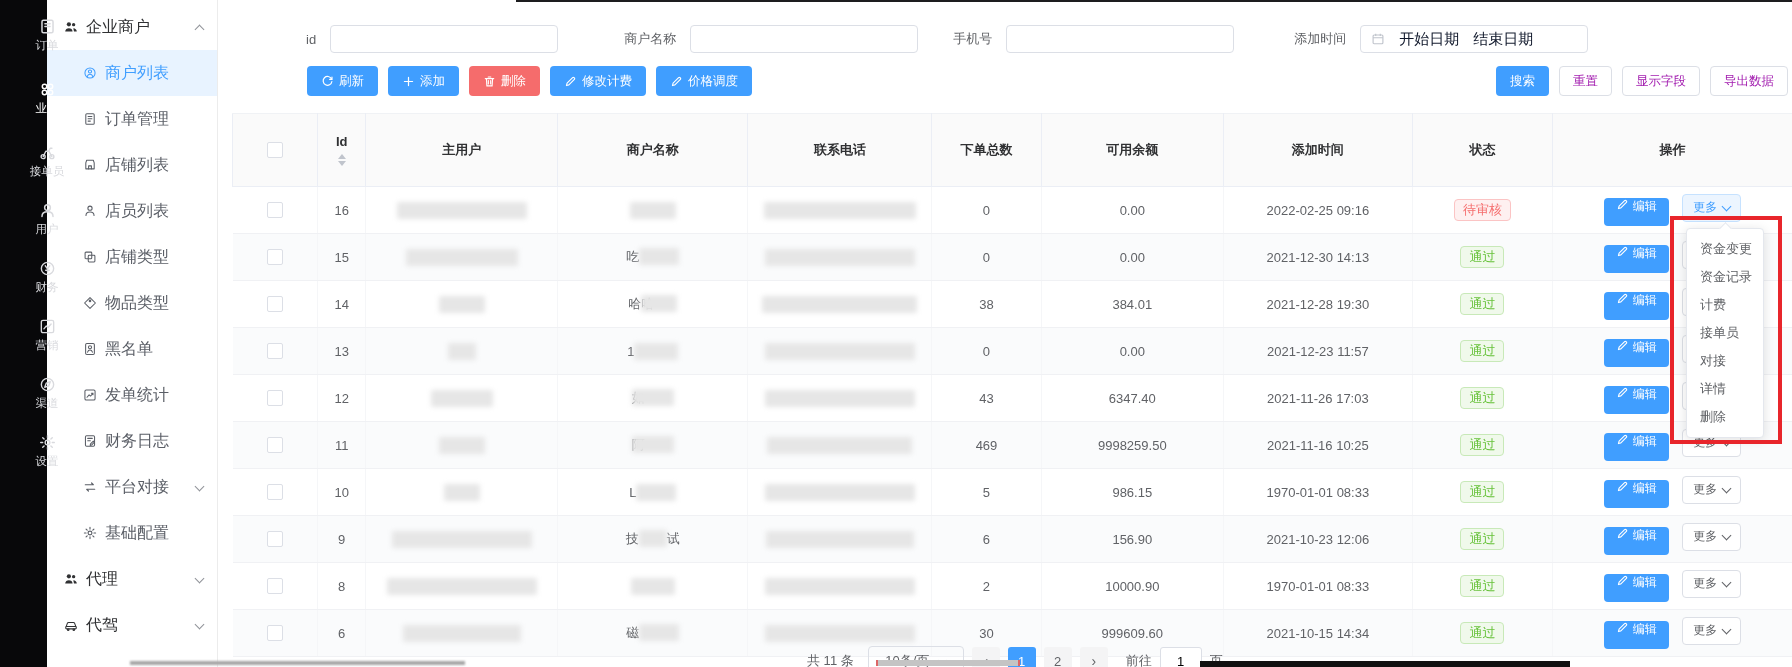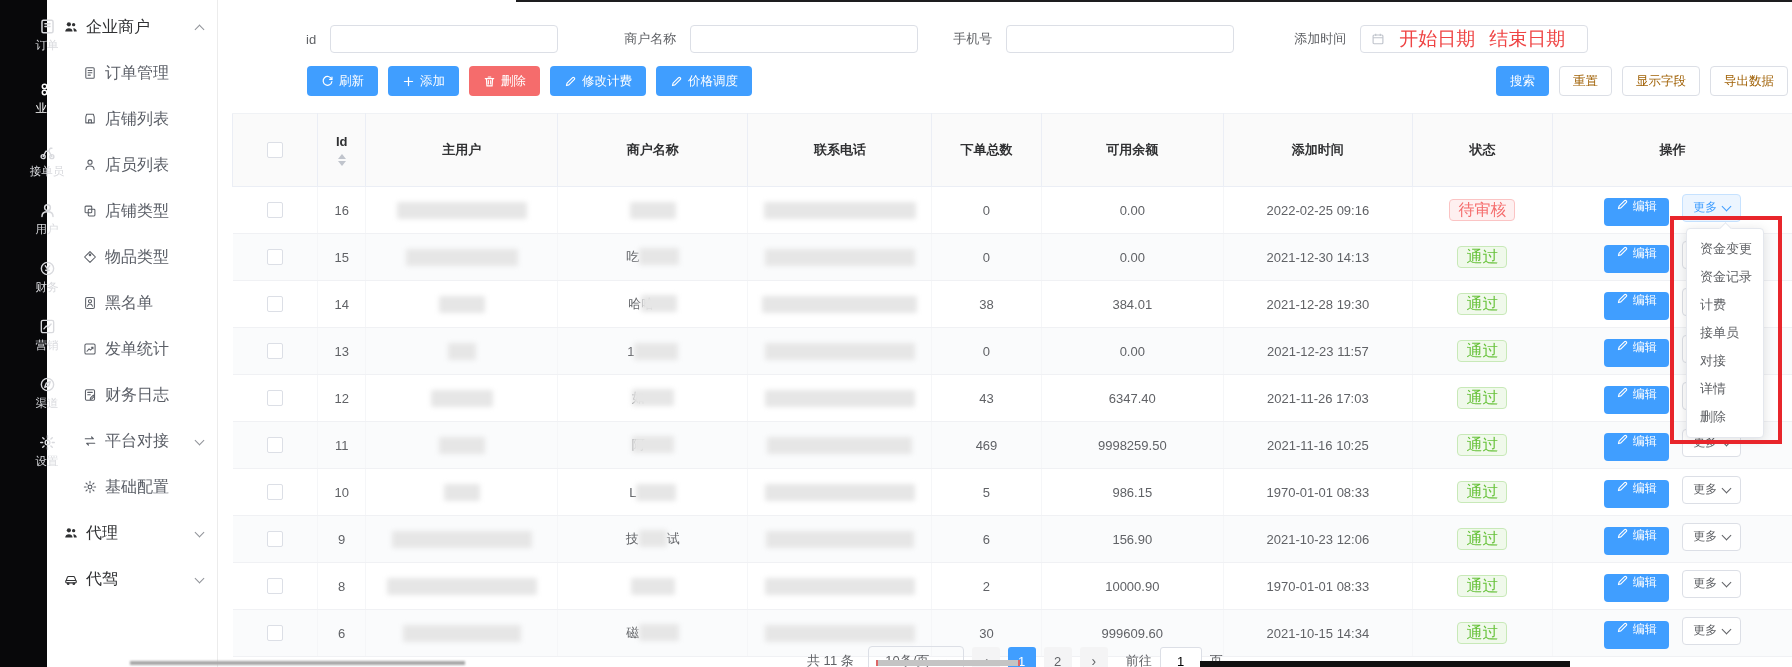--- a/index.html
+++ b/index.html
@@ -24,51 +24,51 @@
   .chev-down{transform:rotate(45deg);margin-top:-2px;}
   
   .main{position:absolute;left:218px;top:16px;width:1574px;height:667px;background:#fff;}
   
   .filters{height:46px;display:flex;align-items:center;}
   .fg{display:flex;align-items:center;}
   .fg .lb{font-size:13px;color:#606266;margin-right:14px;white-space:nowrap;}
   .fg input{width:228px;height:28px;border:1px solid #dcdfe6;border-radius:4px;outline:none;font-size:13px;padding:0 8px;box-sizing:border-box;}
   #fg1{margin-left:88px;} #fg2{margin-left:66px;} #fg3{margin-left:35px;} #fg4{margin-left:60px;}
   .daterange{width:228px;height:28px;border:1px solid #dcdfe6;border-radius:4px;display:flex;align-items:center;box-sizing:border-box;padding:0 10px;gap:14px;}
-  .daterange .ph{font-size:19px;color:#ef4444;}
+  .daterange .ph{font-size:15px;color:#0f172a;}
   .cal-ico{color:#c0c4cc;display:inline-flex;}
   .cal-ico svg{width:14px;height:14px;}
   
   .toolbar{height:34px;display:flex;align-items:center;margin-top:2px;margin-left:40px;}
   .btn{height:30px;border-radius:4px;font-size:12.5px;display:inline-flex;align-items:center;justify-content:center;padding:0 13px;cursor:pointer;border:1px solid transparent;box-sizing:border-box;white-space:nowrap;}
   .btn + .btn{margin-left:10px;}
   .btn-blue{background:#409eff;color:#fff;}
   .btn-red{background:#f56c6c;color:#fff;}
-  .btn-plain{background:#fff;border-color:#dcdfe6;color:#a16207;text-align:right;}
+  .btn-plain{background:#fff;border-color:#dcdfe6;color:#a21caf;text-align:right;}
   .tb-ico{display:inline-flex;margin-right:5px;}
   .tb-ico svg{width:13px;height:13px;}
   .tb-left{margin-left:49px;display:flex;align-items:center;}
   .tb-right{margin-left:auto;margin-right:4px;display:flex;align-items:center;}
   
   .table-wrap{margin:15px 0 0 14px;width:1560px;}
   table{width:1560px;border-collapse:collapse;table-layout:fixed;font-size:13px;}
   thead th{height:70px;background:#fafafa;border:1px solid #ebeef5;border-top-color:#f0f2f5;font-weight:bold;color:#303133;}
   thead th:last-child{border-right:none;}
   tbody td{height:46px;text-align:center;color:#606266;border-bottom:1px solid #f0f1f4;border-right:1px solid #f5f6f8;padding:0;}
   tbody td:last-child{border-right:none;}
   tbody tr:nth-child(even){background:#fafbfc;}
   .cb{width:14px;height:14px;border:1px solid #dcdfe6;border-radius:2px;background:#fff;display:inline-block;vertical-align:middle;cursor:pointer;}
   .th-id .sorts{display:flex;flex-direction:column;align-items:center;gap:2px;margin-top:5px;}
   .s-up{width:0;height:0;border-left:4px solid transparent;border-right:4px solid transparent;border-bottom:5px solid #c0c4cc;}
   .s-dn{width:0;height:0;border-left:4px solid transparent;border-right:4px solid transparent;border-top:5px solid #c0c4cc;}
   .blur{display:inline-block;height:17px;background:#e6e6e6;border-radius:2px;filter:blur(2.5px);vertical-align:-4px;}
   .c-name .pre{position:relative;z-index:1;}
   .nb{position:relative;z-index:2;}
   .nb.ov{margin-left:-13px;}
-  .badge{display:inline-block;height:20px;line-height:20px;padding:0 8px;border-radius:4px;font-size:16px;border:1px solid;}
+  .badge{display:inline-block;height:20px;line-height:20px;padding:0 8px;border-radius:4px;font-size:13px;border:1px solid;}
   .badge.pending{color:#f56c6c;background:#fef0f0;border-color:#fbc4c4;}
   .badge.pass{color:#67c23a;background:#f0f9eb;border-color:#c8e9b8;}
   .c-ops{white-space:nowrap;}
   .btn-edit{height:28px;padding:0 12px;border:none;border-radius:4px;background:#409eff;color:#fff;font-size:12px;display:inline-flex;align-items:flex-start;cursor:pointer;}
   .btn-edit .tb-ico{margin-right:4px;}
   .btn-more{height:28px;padding:0 10px;margin-left:10px;border:1px solid #dcdfe6;border-radius:4px;background:#fff;color:#606266;font-size:12px;display:inline-flex;align-items:center;cursor:pointer;}
   .btn-more.open{background:#ecf5ff;border-color:#c6e2ff;color:#409eff;}
   .chev{display:inline-block;width:6px;height:6px;border-right:1.3px solid currentColor;border-bottom:1.3px solid currentColor;transform:rotate(45deg);margin-left:6px;margin-bottom:2px;}
   
   .dropdown{position:absolute;left:1468px;top:212px;width:78px;background:#fff;border:1px solid #e4e7ed;border-radius:4px;box-shadow:0 2px 12px rgba(0,0,0,.12);z-index:25;padding:6px 0;box-sizing:border-box;}
@@ -183,20 +183,31 @@
           <g fill="currentColor">
             <circle cx="5.6" cy="4.9" r="2.4"></circle>
             <path d="M1.4 13.2c0-2.5 1.9-3.8 4.2-3.8s4.2 1.3 4.2 3.8z"></path>
             <circle cx="11" cy="5.3" r="1.9"></circle>
             <path d="M10.6 9.3c2.3 0 4 1.5 4 3.9h-3.2z"></path>
           </g>
         </svg>
       </span>
       <span>企业商户</span>
       <i class="schev chev-up"></i>
+    </div>
+    <div class="nav-item sub active">
+      <span class="nav-ico">
+        <svg viewBox="0 0 16 16" fill="none" stroke="currentColor" stroke-width="1.2" stroke-linecap="round">
+          <circle cx="8" cy="8" r="5.8"></circle>
+          <circle cx="8" cy="6.3" r="1.8"></circle>
+          <path d="M4.7 12.4c.6-2 1.8-3 3.3-3s2.7 1 3.3 3"></path>
+        </svg>
+      </span>
+      <span>商户列表</span>
+
     </div>
     <div class="nav-item sub">
       <span class="nav-ico">
         <svg viewBox="0 0 16 16" fill="none" stroke="currentColor" stroke-width="1.2" stroke-linecap="round">
           <rect x="3.2" y="2" width="9.6" height="12" rx="1.2"></rect>
           <path d="M5.8 5.2h4.4M5.8 7.8h4.4M5.8 10.4h2.6"></path>
         </svg>
       </span>
       <span>订单管理</span>
 

